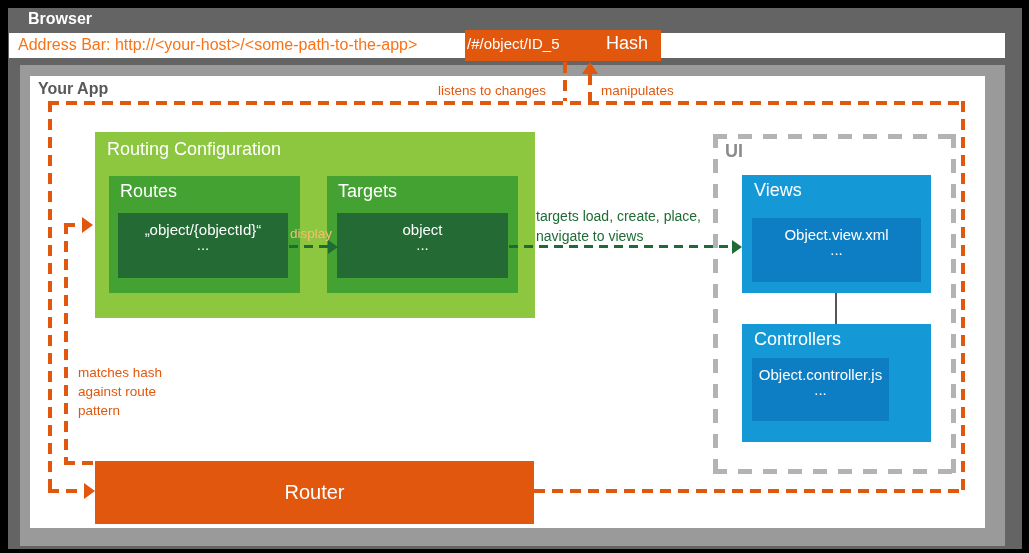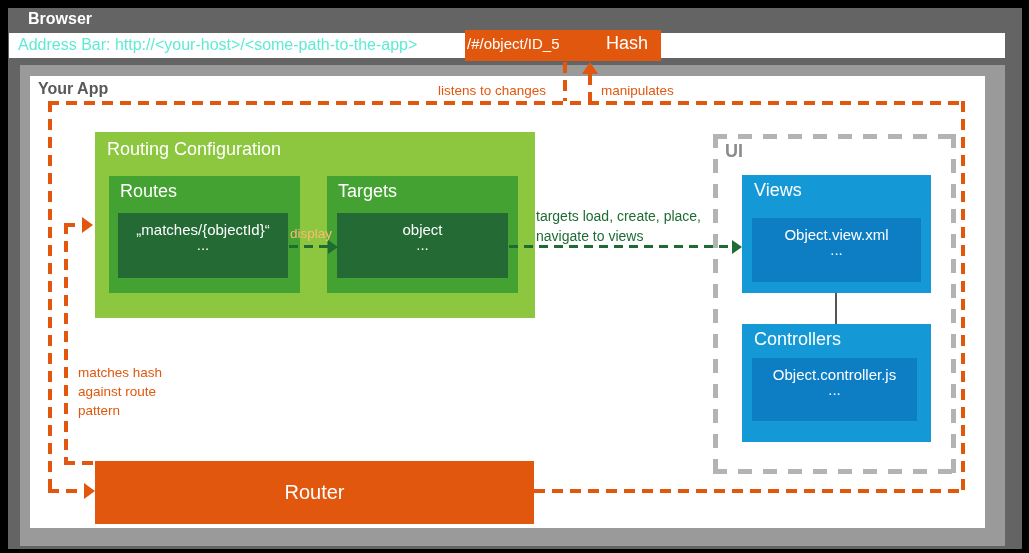--- a/index.html
+++ b/index.html
@@ -18,21 +18,21 @@
   html,body{margin:0;padding:0;background:#000;}
   #stage{
     position:relative;width:1029px;height:553px;background:#000;
     font-family:"Liberation Sans",sans-serif;overflow:hidden;
   }
   .abs{position:absolute;}
   
   .browser-window{left:8px;top:8px;width:1014px;height:541px;background:var(--browser-gray);}
   .browser-title{left:28px;top:10px;color:#fff;font-size:16px;font-weight:bold;}
   .address-bar{left:9px;top:33px;width:996px;height:25px;background:#fff;}
-  .address-text{left:18px;top:36px;color:#5eead4;font-size:16px;white-space:nowrap;}
+  .address-text{left:18px;top:36px;color:#f97316;font-size:16px;white-space:nowrap;}
   .hash-box{left:465px;top:30px;width:196px;height:31px;background:var(--orange);
     display:flex;align-items:center;justify-content:space-between;padding:0 13px 4px 2px;box-sizing:border-box;}
   .hash-value{color:#fff;font-size:15px;white-space:nowrap;}
   .hash-label{color:#fff;font-size:18px;}
   
   .app-frame{left:20px;top:65px;width:985px;height:481px;background:var(--frame-gray);}
   .app-area{left:30px;top:76px;width:955px;height:452px;background:#fff;}
   .app-title{left:38px;top:80px;color:var(--text-gray);font-size:16px;font-weight:bold;}
   
   .odash-h{height:4px;background:repeating-linear-gradient(90deg,var(--orange) 0 11px,transparent 11px 18px);}
@@ -108,21 +108,21 @@
     <div>pattern</div>
   </div>
 
   <div class="abs routing-box">
     <div class="box-title" style="padding:7px 0 0 12px;">Routing Configuration</div>
   </div>
   <div class="abs routes-box">
     <div class="box-title" style="padding:5px 0 0 11px;">Routes</div>
   </div>
   <div class="abs inner-green" style="left:118px;top:213px;width:170px;height:65px;">
-    <div class="inner-line1">„matches/{objectId}“</div>
+    <div class="inner-line1">„object/{objectId}“</div>
     <div class="inner-line2">...</div>
   </div>
   <div class="abs targets-box">
     <div class="box-title" style="padding:5px 0 0 11px;">Targets</div>
   </div>
   <div class="abs inner-green" style="left:337px;top:213px;width:171px;height:65px;">
     <div class="inner-line1">object</div>
     <div class="inner-line2">...</div>
   </div>
 
@@ -149,21 +149,21 @@
   <div class="abs inner-blue" style="left:752px;top:218px;width:169px;height:64px;">
     <div class="inner-line1">Object.view.xml</div>
     <div class="inner-line2">...</div>
   </div>
 
   <div class="abs connector" style="left:835px;top:293px;height:31px;"></div>
 
   <div class="abs controllers-box">
     <div class="box-title" style="padding:5px 0 0 12px;">Controllers</div>
   </div>
-  <div class="abs inner-blue" style="left:752px;top:358px;width:165px;height:63px;">
+  <div class="abs inner-blue" style="left:752px;top:358px;width:137px;height:63px;">
     <div class="inner-line1">Object.controller.js</div>
     <div class="inner-line2">...</div>
   </div>
 
   <div class="abs router-box">
     <span class="router-label">Router</span>
   </div>
 
 </div>
 

